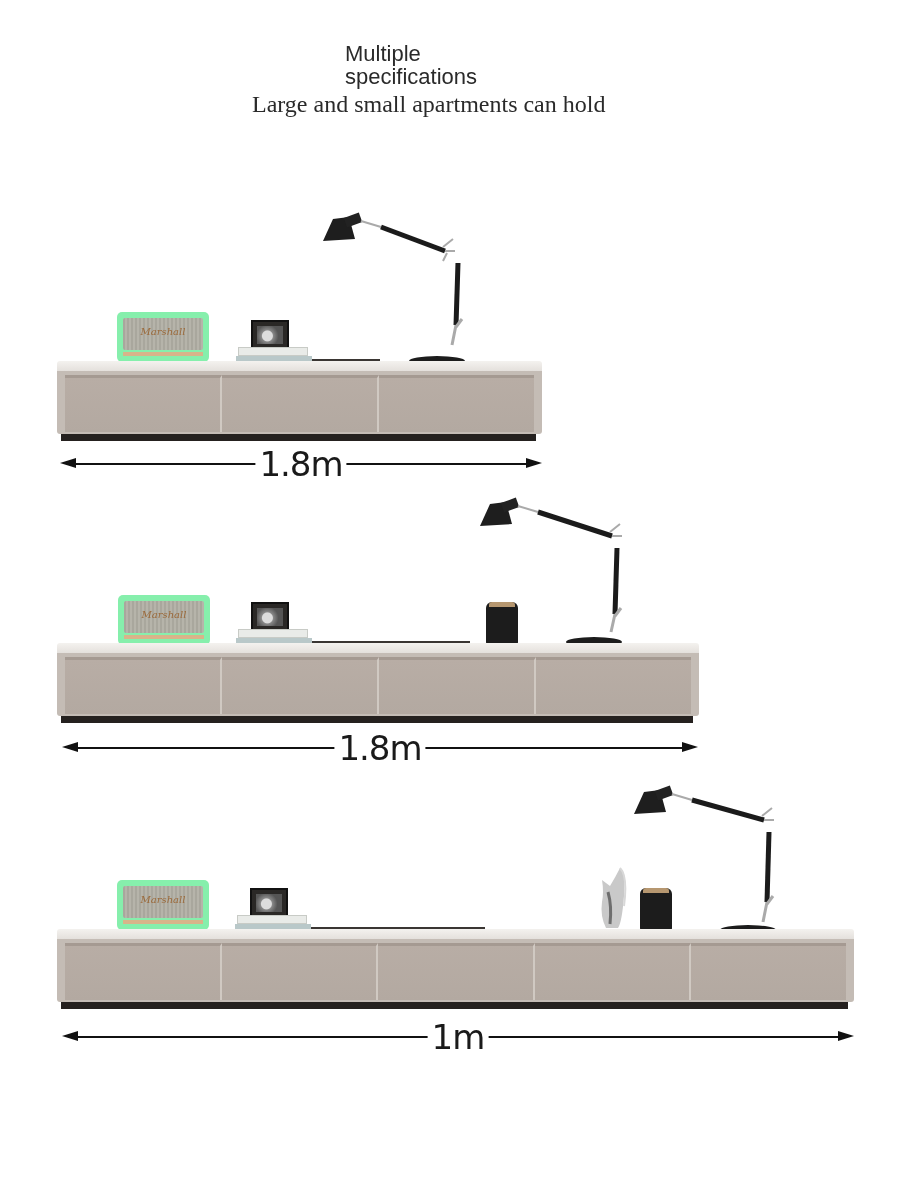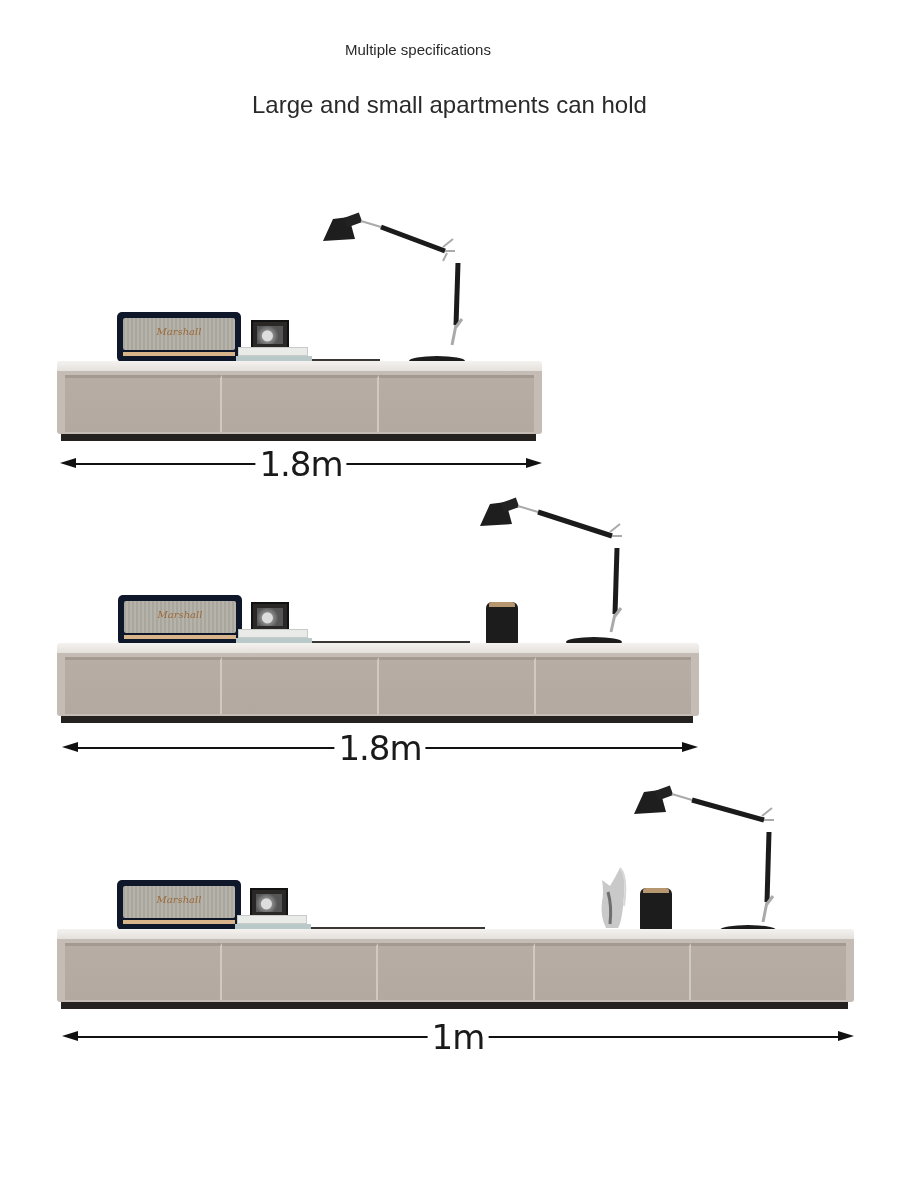--- a/index.html
+++ b/index.html
@@ -1,22 +1,22 @@
 <!DOCTYPE html>
 <html><head>
 <meta charset="utf-8">
 <style>
   html, body { margin: 0; padding: 0; }
   body {
     width: 900px; height: 1200px; background: #ffffff; position: relative; overflow: hidden;
     font-family: "Liberation Sans", sans-serif; color: #222;
   }
   .headline { position: absolute; color: #2a2a2a; line-height: 1.05; }
-  .h1 { left: 345px; top: 42px; font-size: 15px; width: 200px; }
-  .h2 { left: 252px; top: 92px; font-size: 24px; width: 420px; }
+  .h1 { left: 345px; top: 42px; font-size: 22px; width: 200px; }
+  .h2 { left: 252px; top: 92px; font-size: 24px; width: 420px; font-family: Liberation Serif, serif; }
 
   .scene { position: absolute; left: 0; width: 900px; }
   .cabinet { position: absolute; }
   .top-slab {
     position: absolute; left: 0; right: 0; top: 0; height: 10px;
     background: linear-gradient(#f4f2ef, #e4e0dc); border-radius: 3px 3px 0 0;
     border-bottom: 1px solid #cfc9c3;
   }
   .body-box {
     position: absolute; left: 0; right: 0; top: 10px; bottom: 7px;
@@ -35,21 +35,21 @@
   .arrow-l, .arrow-r { position: absolute; top: 14px; width: 0; height: 0; border-top: 5px solid transparent; border-bottom: 5px solid transparent; }
   .arrow-l { left: 0; border-right: 16px solid #111; }
   .arrow-r { right: 0; border-left: 16px solid #111; }
   .dim-label {
     position: absolute; top: 0; left: 50%; transform: translateX(-50%);
     background: #fff; padding: 0 4px; font-family: "DejaVu Sans", sans-serif;
     font-size: 34px; line-height: 40px; color: #1a1a1a; letter-spacing: -1px;
   }
 
   .speaker {
-    position: absolute; width: 92px; height: 50px; background: #0f172a; border-radius: 5px; padding-left: 32px;
+    position: absolute; width: 92px; height: 50px; background: #86efac; border-radius: 5px;
   }
   .speaker .grille {
     position: absolute; left: 6px; right: 6px; top: 6px; bottom: 12px;
     background: repeating-linear-gradient(90deg, #a9a79d 0 2px, #b6b4aa 2px 4px); border-radius: 2px;
   }
   .speaker .brand {
     position: absolute; left: 0; right: 0; top: 14px; text-align: center;
     font-family: "DejaVu Serif", serif; font-style: italic; font-size: 10px; color: #9b6a3b;
   }
   .speaker .strip { position: absolute; left: 6px; right: 6px; bottom: 6px; height: 4px; background: #d8b48a; }

